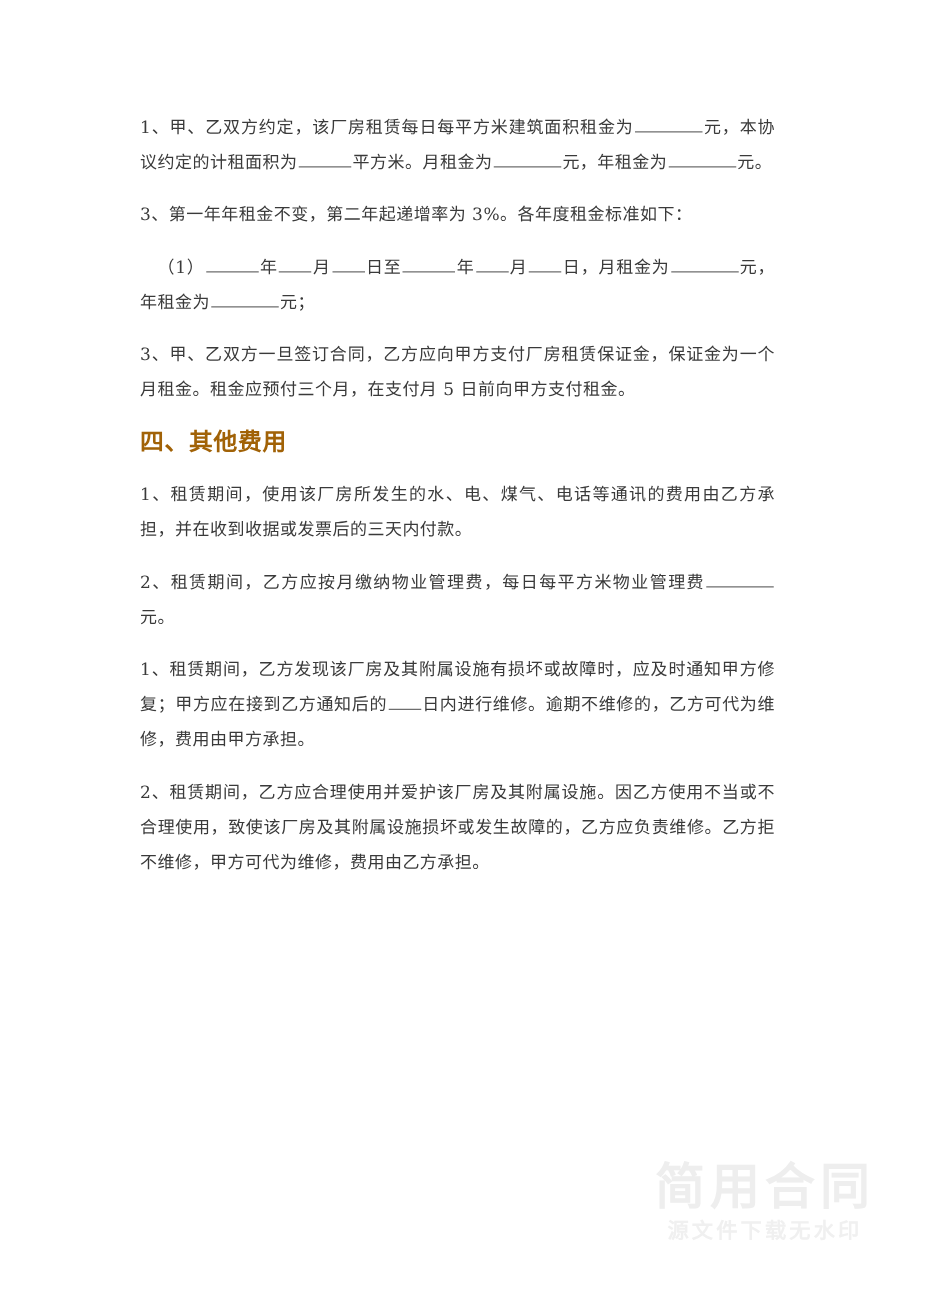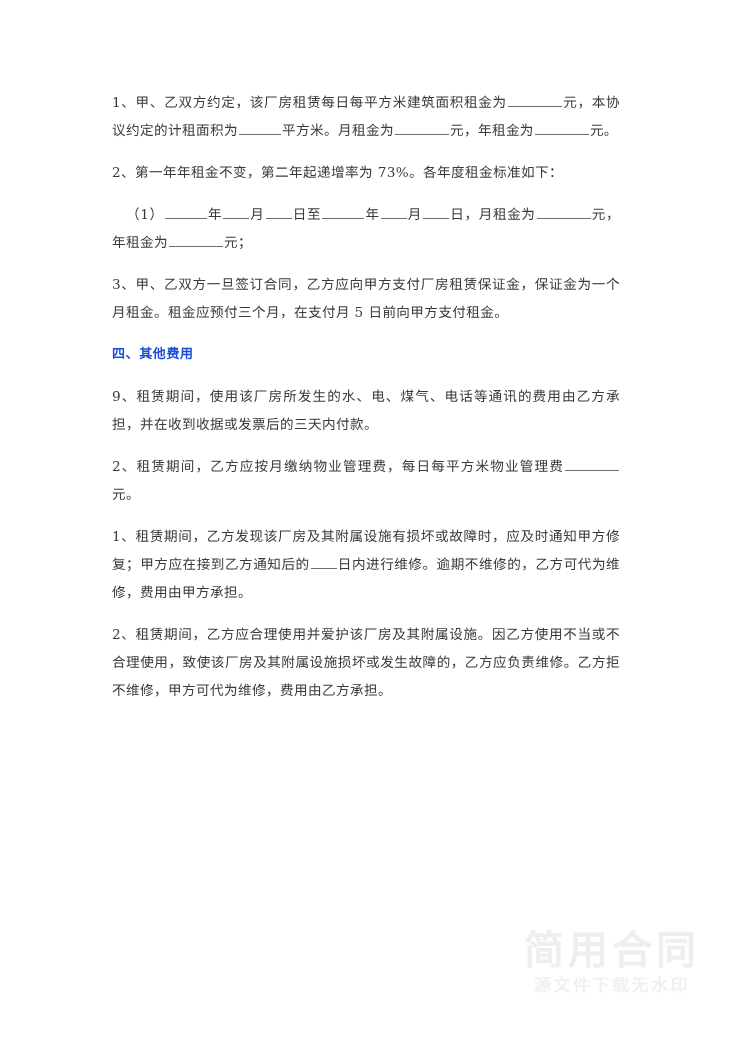--- a/index.html
+++ b/index.html
@@ -30,23 +30,23 @@
     text-align: justify;
     text-justify: inter-character;
     margin: 0 0 14px 0;
     letter-spacing: 0.4px;
     word-break: break-all;
   }
   .para:last-child { margin-bottom: 12px; }
 
   .heading {
     font-family: "DejaVu Serif", "Liberation Serif", serif;
-    font-size: 13px;
+    font-size: 19px;
     line-height: 28px;
-    color: #1d4ed8;
+    color: #a16207;
     font-weight: bold;
     margin: 0 0 14px 0;
     letter-spacing: 0.6px;
   }
 
   .sub {
     text-indent: 14px;
   }
 
   
@@ -89,25 +89,25 @@
     white-space: nowrap;
   }
 </style>
 </head>
 <body>
 
 <div class="page">
 
   <div class="content">
       <p class="para">1、甲、乙双方约定，该厂房租赁每日每平方米建筑面积租金为<span class="blank w-md"></span>元，本协议约定的计租面积为<span class="blank w-sm"></span>平方米。月租金为<span class="blank w-md"></span>元，年租金为<span class="blank w-md"></span>元。</p>
-      <p class="para">2、第一年年租金不变，第二年起递增率为 73%。各年度租金标准如下：</p>
+      <p class="para">3、第一年年租金不变，第二年起递增率为 3%。各年度租金标准如下：</p>
       <p class="para sub">（1）<span class="blank w-sm"></span>年<span class="blank w-xs"></span>月<span class="blank w-xs"></span>日至<span class="blank w-sm"></span>年<span class="blank w-xs"></span>月<span class="blank w-xs"></span>日，月租金为<span class="blank w-md"></span>元，年租金为<span class="blank w-md"></span>元；</p>
       <p class="para">3、甲、乙双方一旦签订合同，乙方应向甲方支付厂房租赁保证金，保证金为一个月租金。租金应预付三个月，在支付月 5 日前向甲方支付租金。</p>
       <p class="heading">四、其他费用</p>
-      <p class="para">9、租赁期间，使用该厂房所发生的水、电、煤气、电话等通讯的费用由乙方承担，并在收到收据或发票后的三天内付款。</p>
+      <p class="para">1、租赁期间，使用该厂房所发生的水、电、煤气、电话等通讯的费用由乙方承担，并在收到收据或发票后的三天内付款。</p>
       <p class="para">2、租赁期间，乙方应按月缴纳物业管理费，每日每平方米物业管理费<span class="blank w-md"></span>元。</p>
       <p class="para">1、租赁期间，乙方发现该厂房及其附属设施有损坏或故障时，应及时通知甲方修复；甲方应在接到乙方通知后的<span class="blank w-xs"></span>日内进行维修。逾期不维修的，乙方可代为维修，费用由甲方承担。</p>
       <p class="para">2、租赁期间，乙方应合理使用并爱护该厂房及其附属设施。因乙方使用不当或不合理使用，致使该厂房及其附属设施损坏或发生故障的，乙方应负责维修。乙方拒不维修，甲方可代为维修，费用由乙方承担。</p>
     </div>
 
   <div class="watermark">
     <div class="wm-main">简用合同</div>
     <div class="wm-sub">源文件下载无水印</div>
   </div>
 

